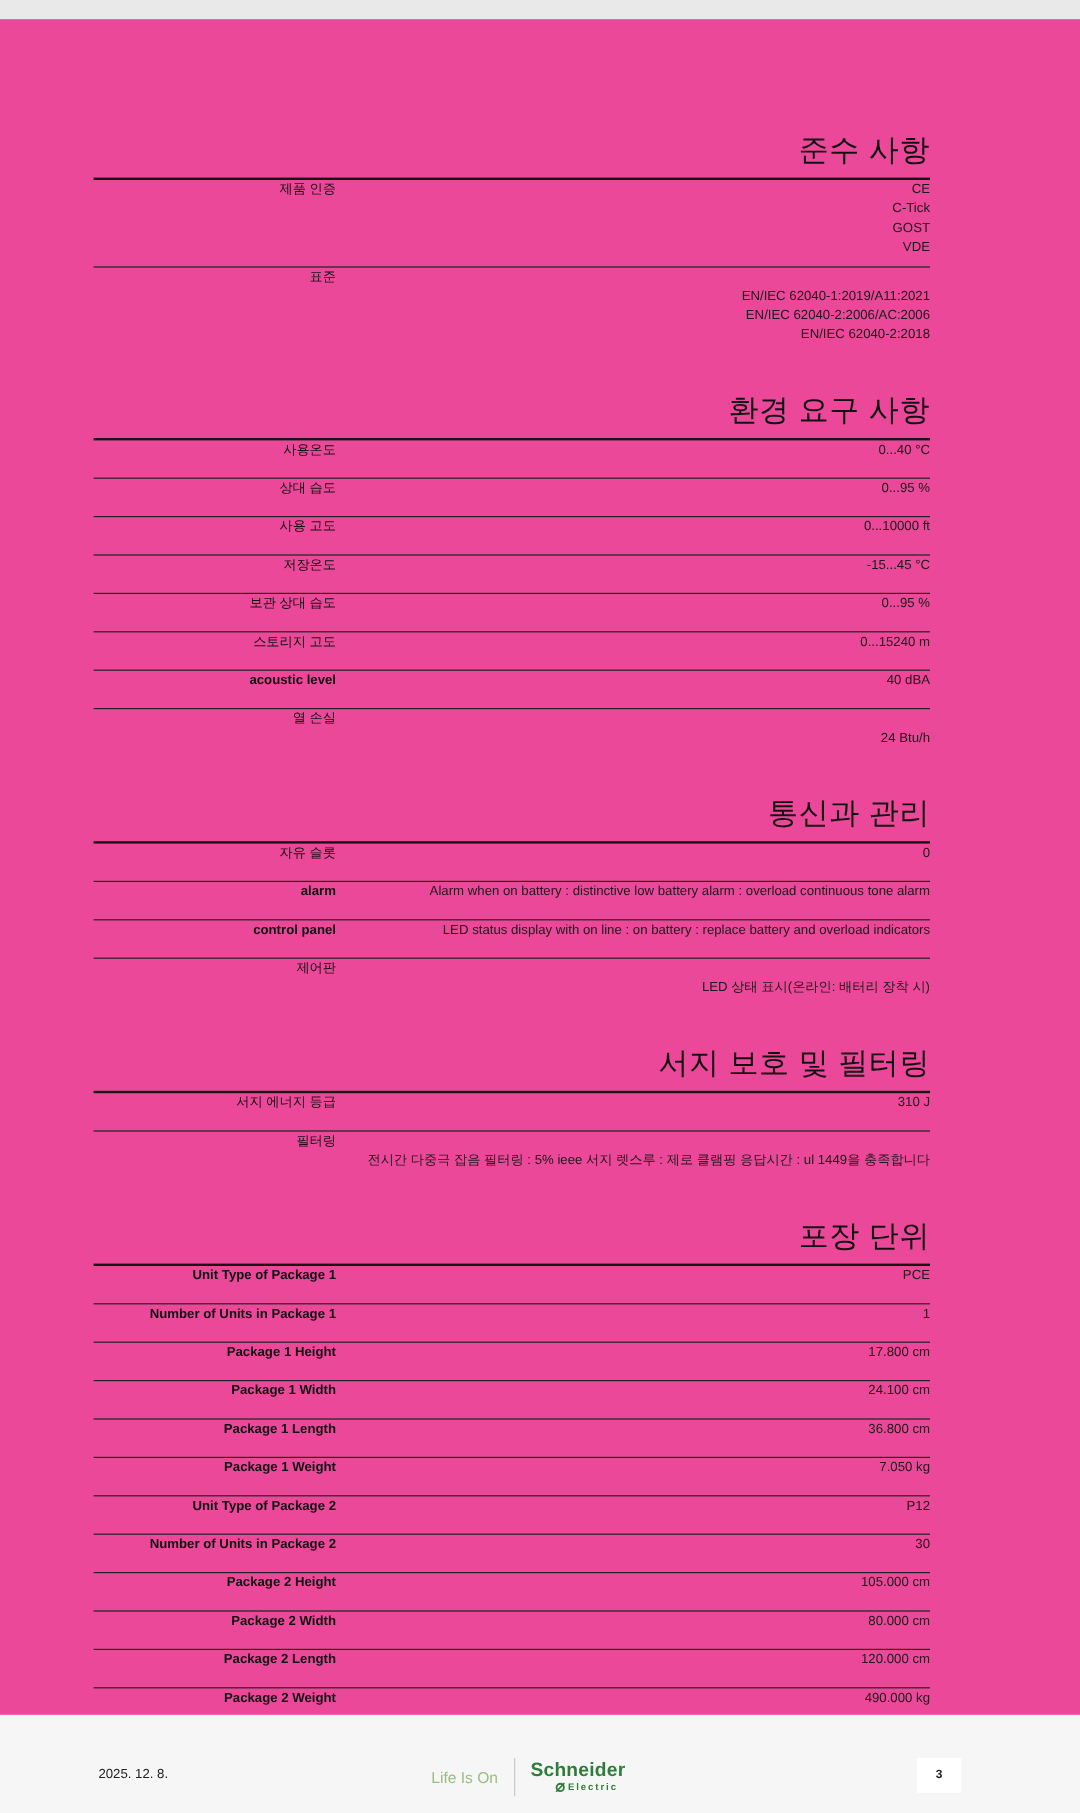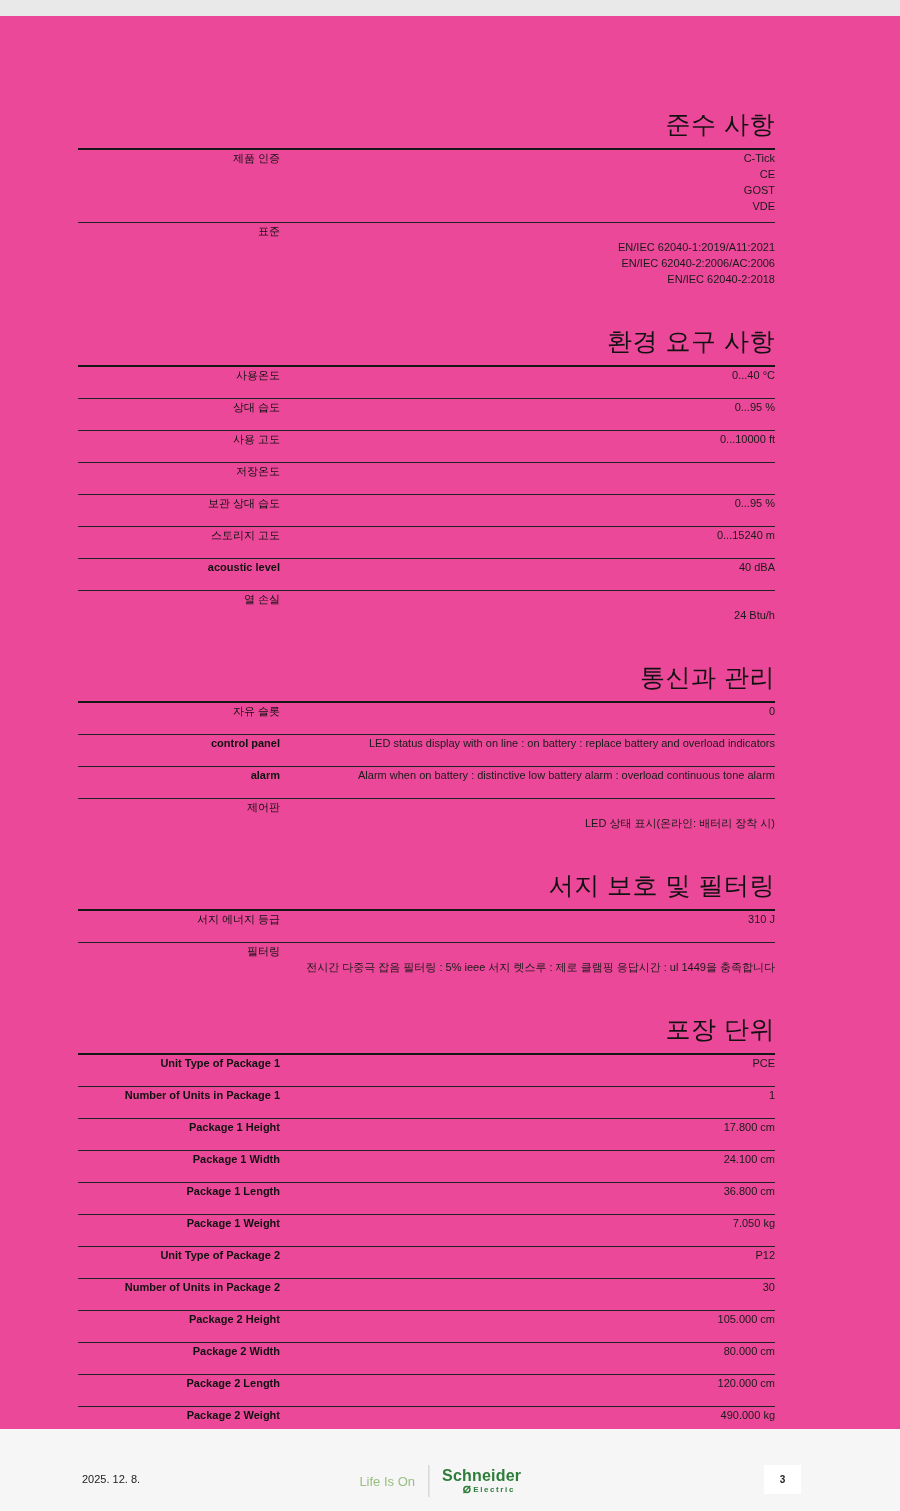--- a/index.html
+++ b/index.html
@@ -137,22 +137,22 @@
 
 <div class="page">
 
   <main class="content" id="sections-root">
       <section class="spec-section">
         <h2 class="section-title">준수 사항</h2>
         <div class="rows">
           <div class="row">
             <div class="label">제품 인증</div>
             <div class="value">
+              <div class="value-line">CE</div>
               <div class="value-line">C-Tick</div>
-              <div class="value-line">CE</div>
               <div class="value-line">GOST</div>
               <div class="value-line">VDE</div>
             </div>
           </div>
           <div class="row">
             <div class="label">표준</div>
             <div class="value">
               <div class="value-line">EN/IEC 62040-1:2019/A11:2021</div>
               <div class="value-line">EN/IEC 62040-2:2006/AC:2006</div>
               <div class="value-line">EN/IEC 62040-2:2018</div>
@@ -176,20 +176,23 @@
             </div>
           </div>
           <div class="row">
             <div class="label">사용 고도</div>
             <div class="value">
               <div class="value-line">0...10000 ft</div>
             </div>
           </div>
           <div class="row">
             <div class="label">저장온도</div>
+            <div class="value">
+              <div class="value-line">-15...45 °C</div>
+            </div>
           </div>
           <div class="row">
             <div class="label">보관 상대 습도</div>
             <div class="value">
               <div class="value-line">0...95 %</div>
             </div>
           </div>
           <div class="row">
             <div class="label">스토리지 고도</div>
             <div class="value">
@@ -213,29 +216,29 @@
       <section class="spec-section">
         <h2 class="section-title">통신과 관리</h2>
         <div class="rows">
           <div class="row">
             <div class="label">자유 슬롯</div>
             <div class="value">
               <div class="value-line">0</div>
             </div>
           </div>
           <div class="row bold-label">
+            <div class="label">alarm</div>
+            <div class="value">
+              <div class="value-line">Alarm when on battery : distinctive low battery alarm : overload continuous tone alarm</div>
+            </div>
+          </div>
+          <div class="row bold-label">
             <div class="label">control panel</div>
             <div class="value">
               <div class="value-line">LED status display with on line : on battery : replace battery and overload indicators</div>
-            </div>
-          </div>
-          <div class="row bold-label">
-            <div class="label">alarm</div>
-            <div class="value">
-              <div class="value-line">Alarm when on battery : distinctive low battery alarm : overload continuous tone alarm</div>
             </div>
           </div>
           <div class="row">
             <div class="label">제어판</div>
             <div class="value">
               <div class="value-line">LED 상태 표시(온라인: 배터리 장착 시)</div>
             </div>
           </div>
         </div>
       </section>

